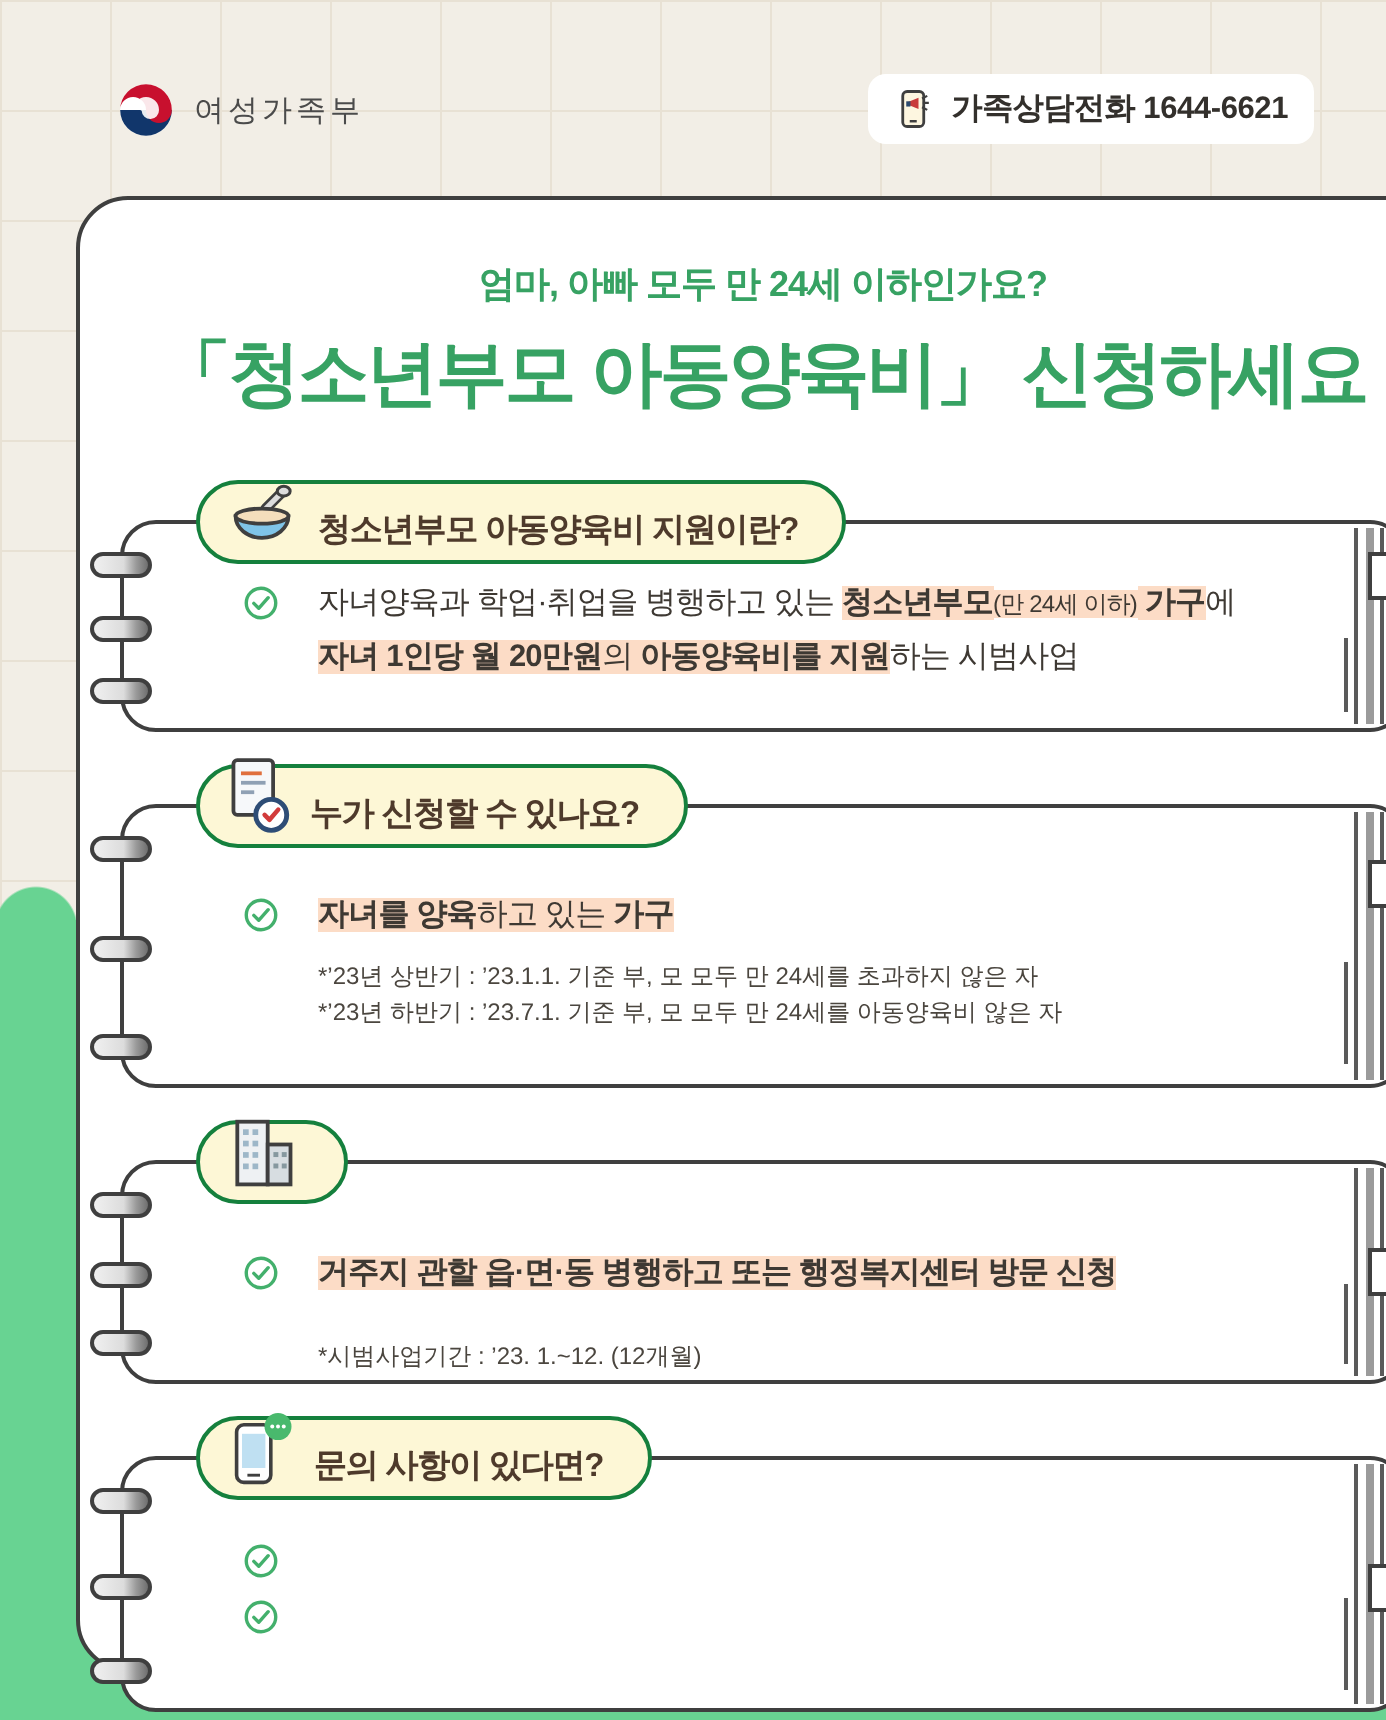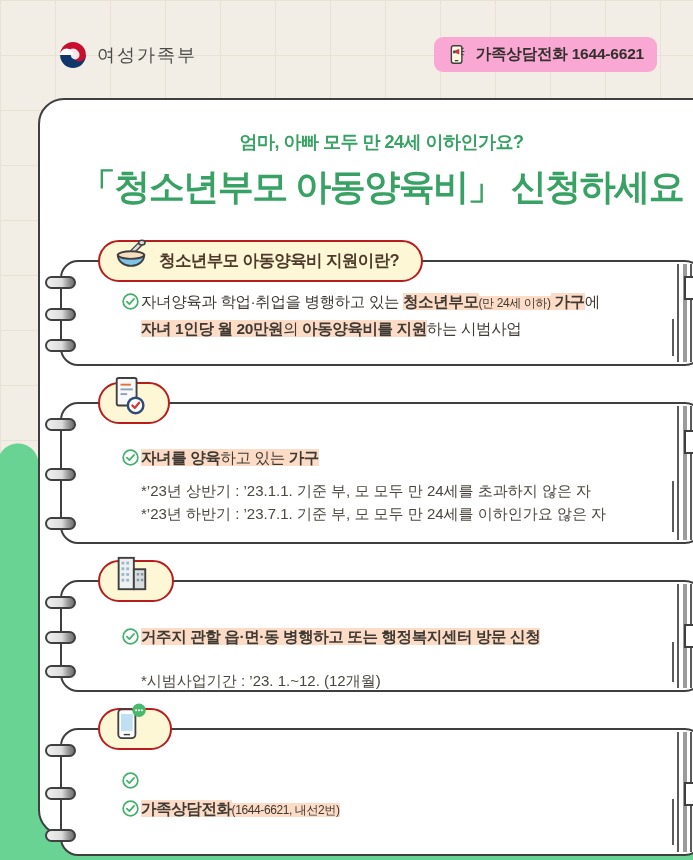--- a/index.html
+++ b/index.html
@@ -13,42 +13,42 @@
       linear-gradient(90deg,#e8e1d4 1px, rgba(0,0,0,0) 1px);
     background-size:55px 55px;
   }
   .green-wave { position:absolute; left:0; right:0; top:438px; height:24px; z-index:0;
     background-image:radial-gradient(circle at 18px 26px,#68d392 20px,rgba(0,0,0,0) 21px);
     background-size:42px 24px; background-repeat:repeat-x; }
   .green-bg { position:absolute; left:0; right:0; top:460px; bottom:0; background:#68d392; z-index:0; }
 
   
   .gov { position:absolute; left:58px; top:40px; display:flex; align-items:center; gap:9px; z-index:3; }
-  .gov-name { font-size:18px; color:#4b4b4b; letter-spacing:2px; }
+  .gov-name { font-size:15px; color:#4b4b4b; letter-spacing:2px; }
   .hotline { position:absolute; right:36px; top:37px; display:flex; align-items:center; gap:8px;
-    background:#f9a8d4; border-radius:9px; padding:7px 13px; z-index:3; }
+    background:#ffffff; border-radius:9px; padding:7px 13px; z-index:3; }
   .hotline-label { font-size:15.5px; font-weight:800; color:#33302c; letter-spacing:-0.2px; }
 
   
   .panel { position:absolute; left:38px; top:98px; width:687px; height:738px;
     background:#fff; border:2px solid #3f3f3f; border-radius:26px; z-index:2; }
   .subtitle { margin-top:30px; text-align:center; font-size:18px; font-weight:800;
     color:#37a263; letter-spacing:-0.5px; }
   .main-title { text-align:center; font-size:36px; font-weight:900; color:#37a263;
     letter-spacing:-1.5px; margin-top:9px; white-space:nowrap; }
 
   .cards { padding:0 20px; }
   .card { position:relative; border:2px solid #3f3f3f; border-radius:18px; background:#fff; }
   .card1 { height:106px; padding:27px 26px 0 60px; margin-top:48px; }
   .card2 { height:142px; padding:41px 26px 0 60px; margin-top:36px; }
   .card3 { height:112px; padding:42px 26px 0 60px; margin-top:36px; }
   .card4 { height:128px; padding:38px 26px 0 60px; margin-top:36px; }
 
-  .badge { position:absolute; top:-22px; left:36px; display:inline-flex; align-items:center; gap:9px;
-    background:#fdf7d6; border:2px solid #b91c1c; border-radius:26px; height:42px;
+  .badge { position:absolute; top:-22px; left:36px; display:inline-flex; align-items:flex-end; gap:9px;
+    background:#fdf7d6; border:2px solid #15803d; border-radius:26px; height:42px;
     padding:4px 22px 4px 12px; z-index:6; }
   .badge-label { font-weight:800; font-size:16.5px; color:#4e3a2b; letter-spacing:-0.6px; white-space:nowrap; }
   .badge-icon { display:flex; align-items:center; }
   .icon-tall { margin-top:-14px; }
 
   .rings { position:absolute; left:-17px; top:14px; bottom:12px; display:flex;
     flex-direction:column; justify-content:space-between; z-index:5; }
   .rings i { display:block; width:31px; height:13px; border:2px solid #3f3f3f; border-radius:8px;
     background:linear-gradient(90deg,#f0f0f0 0%,#dcdcdc 55%,#9a9a9a 78%,#6e6e6e 100%); }
 
@@ -56,28 +56,28 @@
   .plines .pa { position:absolute; top:0; bottom:0; right:22px; width:2px; background:#5a5a5a; }
   .plines .pb { position:absolute; top:0; bottom:0; right:14px; width:4px; background:#9b9b9b; }
   .plines .pc { position:absolute; top:0; bottom:0; right:9px;  width:2px; background:#5a5a5a; }
   .plines .pd { position:absolute; top:56%; bottom:6%; right:27px; width:2px; background:#5a5a5a; }
 
   .tab { position:absolute; right:-19px; display:flex; z-index:7; }
   .tab-w { width:16px; height:24px; background:#fff; border:2px solid #3f3f3f; }
   .tab-c { width:20px; height:24px; border:2px solid #3f3f3f; border-left:0; }
   .tc-pink{background:#f6b5ac}.tc-blue{background:#b9c8ea}.tc-green{background:#a5d9ae}.tc-purple{background:#cfc3ef}
 
-  .bullet { display:flex; gap:2px; align-items:flex-start; }
+  .bullet { display:flex; gap:20px; align-items:flex-start; }
   .bullet + .bullet { margin-top:7px; }
   .check { flex:0 0 auto; margin-top:4px; display:flex; }
   .line { font-size:15.5px; line-height:1.72; color:#3e3933; white-space:nowrap; letter-spacing:-0.4px; }
   .b { font-weight:800; }
   .hl { background:#fcdcc6; }
   .s { font-size:12px; }
-  .fn { font-size:15px; color:#4b463f; line-height:1.55; white-space:nowrap; }
+  .fn { font-size:12px; color:#4b463f; line-height:1.55; white-space:nowrap; }
   .fns { margin-top:7px; }
 </style>
 </head>
 <body>
 
 <div class="green-wave"></div>
 <div class="green-bg"></div>
 
 <div class="gov">
   <span style="display:flex">
@@ -176,35 +176,36 @@
         <span class="badge-icon icon-tall">
           <svg viewBox="0 0 36 42" width="34" height="40">
             <rect x="5" y="2" width="21" height="29" rx="2" fill="#f6f8fa" stroke="#3f3f3f" stroke-width="2"></rect>
             <line x1="9" y1="9" x2="20" y2="9" stroke="#e0703e" stroke-width="2"></line>
             <line x1="9" y1="14" x2="22" y2="14" stroke="#8fa0b4" stroke-width="2"></line>
             <line x1="9" y1="19" x2="16" y2="19" stroke="#8fa0b4" stroke-width="2"></line>
             <circle cx="25" cy="31" r="8.2" fill="#ffffff" stroke="#2e4d76" stroke-width="2.6"></circle>
             <path d="M21.5 31 l2.6 2.6 l4.6 -5.4" fill="none" stroke="#d23b3b" stroke-width="2.4" stroke-linecap="round" stroke-linejoin="round"></path>
           </svg>
         </span>
+        <span class="badge-label">누가 신청할 수 있나요?</span>
       </div>
       <div class="bullet">
         <span class="check">
           <svg viewBox="0 0 18 18" width="17" height="17">
               <circle cx="9" cy="9" r="7.8" fill="none" stroke="#43b06c" stroke-width="1.8"></circle>
               <path d="M5.2 9.2 l2.6 2.6 l5 -5.6" fill="none" stroke="#43b06c" stroke-width="1.8" stroke-linecap="round" stroke-linejoin="round"></path>
             </svg>
         </span>
         <div>
           <div class="line">
             <span class="b hl">자녀를 양육</span><span class="hl">하고 있는 </span><span class="b hl">가구</span>
           </div>
           <div class="fns">
             <div class="fn">*’23년 상반기 : ’23.1.1. 기준 부, 모 모두 만 24세를 초과하지 않은 자</div>
-            <div class="fn">*’23년 하반기 : ’23.7.1. 기준 부, 모 모두 만 24세를 이하인가요 않은 자</div>
+            <div class="fn">*’23년 하반기 : ’23.7.1. 기준 부, 모 모두 만 24세를 아동양육비 않은 자</div>
           </div>
         </div>
       </div>
     </section>
 
     <section class="card card3">
       <div class="rings">
           <i></i>
           <i></i>
           <i></i>
@@ -284,38 +285,34 @@
             <rect x="10" y="12" width="13" height="19" fill="#bfe0f2"></rect>
             <line x1="13" y1="35" x2="20" y2="35" stroke="#3f3f3f" stroke-width="1.6"></line>
             <circle cx="30" cy="8" r="7.5" fill="#49b96d"></circle>
             <g fill="#ffffff">
                 <circle cx="26.8" cy="8" r="1.1"></circle>
                 <circle cx="30" cy="8" r="1.1"></circle>
                 <circle cx="33.2" cy="8" r="1.1"></circle>
               </g>
           </svg>
         </span>
-      </div>
-      <div class="bullet">
-        <span class="check">
-          <svg viewBox="0 0 18 18" width="17" height="17">
-              <circle cx="9" cy="9" r="7.8" fill="none" stroke="#43b06c" stroke-width="1.8"></circle>
-              <path d="M5.2 9.2 l2.6 2.6 l5 -5.6" fill="none" stroke="#43b06c" stroke-width="1.8" stroke-linecap="round" stroke-linejoin="round"></path>
-            </svg>
-        </span>
-      </div>
-      <div class="bullet">
-        <span class="check">
-          <svg viewBox="0 0 18 18" width="17" height="17">
-              <circle cx="9" cy="9" r="7.8" fill="none" stroke="#43b06c" stroke-width="1.8"></circle>
-              <path d="M5.2 9.2 l2.6 2.6 l5 -5.6" fill="none" stroke="#43b06c" stroke-width="1.8" stroke-linecap="round" stroke-linejoin="round"></path>
-            </svg>
-        </span>
-        <div>
-          <div class="line">
-            <span class="b hl">가족상담전화</span><span class="s hl">(1644-6621, 내선2번)</span>
-          </div>
-        </div>
+        <span class="badge-label">문의 사항이 있다면?</span>
+      </div>
+      <div class="bullet">
+        <span class="check">
+          <svg viewBox="0 0 18 18" width="17" height="17">
+              <circle cx="9" cy="9" r="7.8" fill="none" stroke="#43b06c" stroke-width="1.8"></circle>
+              <path d="M5.2 9.2 l2.6 2.6 l5 -5.6" fill="none" stroke="#43b06c" stroke-width="1.8" stroke-linecap="round" stroke-linejoin="round"></path>
+            </svg>
+        </span>
+      </div>
+      <div class="bullet">
+        <span class="check">
+          <svg viewBox="0 0 18 18" width="17" height="17">
+              <circle cx="9" cy="9" r="7.8" fill="none" stroke="#43b06c" stroke-width="1.8"></circle>
+              <path d="M5.2 9.2 l2.6 2.6 l5 -5.6" fill="none" stroke="#43b06c" stroke-width="1.8" stroke-linecap="round" stroke-linejoin="round"></path>
+            </svg>
+        </span>
       </div>
     </section>
 
   </div>
 </div>
 
 </body></html>

